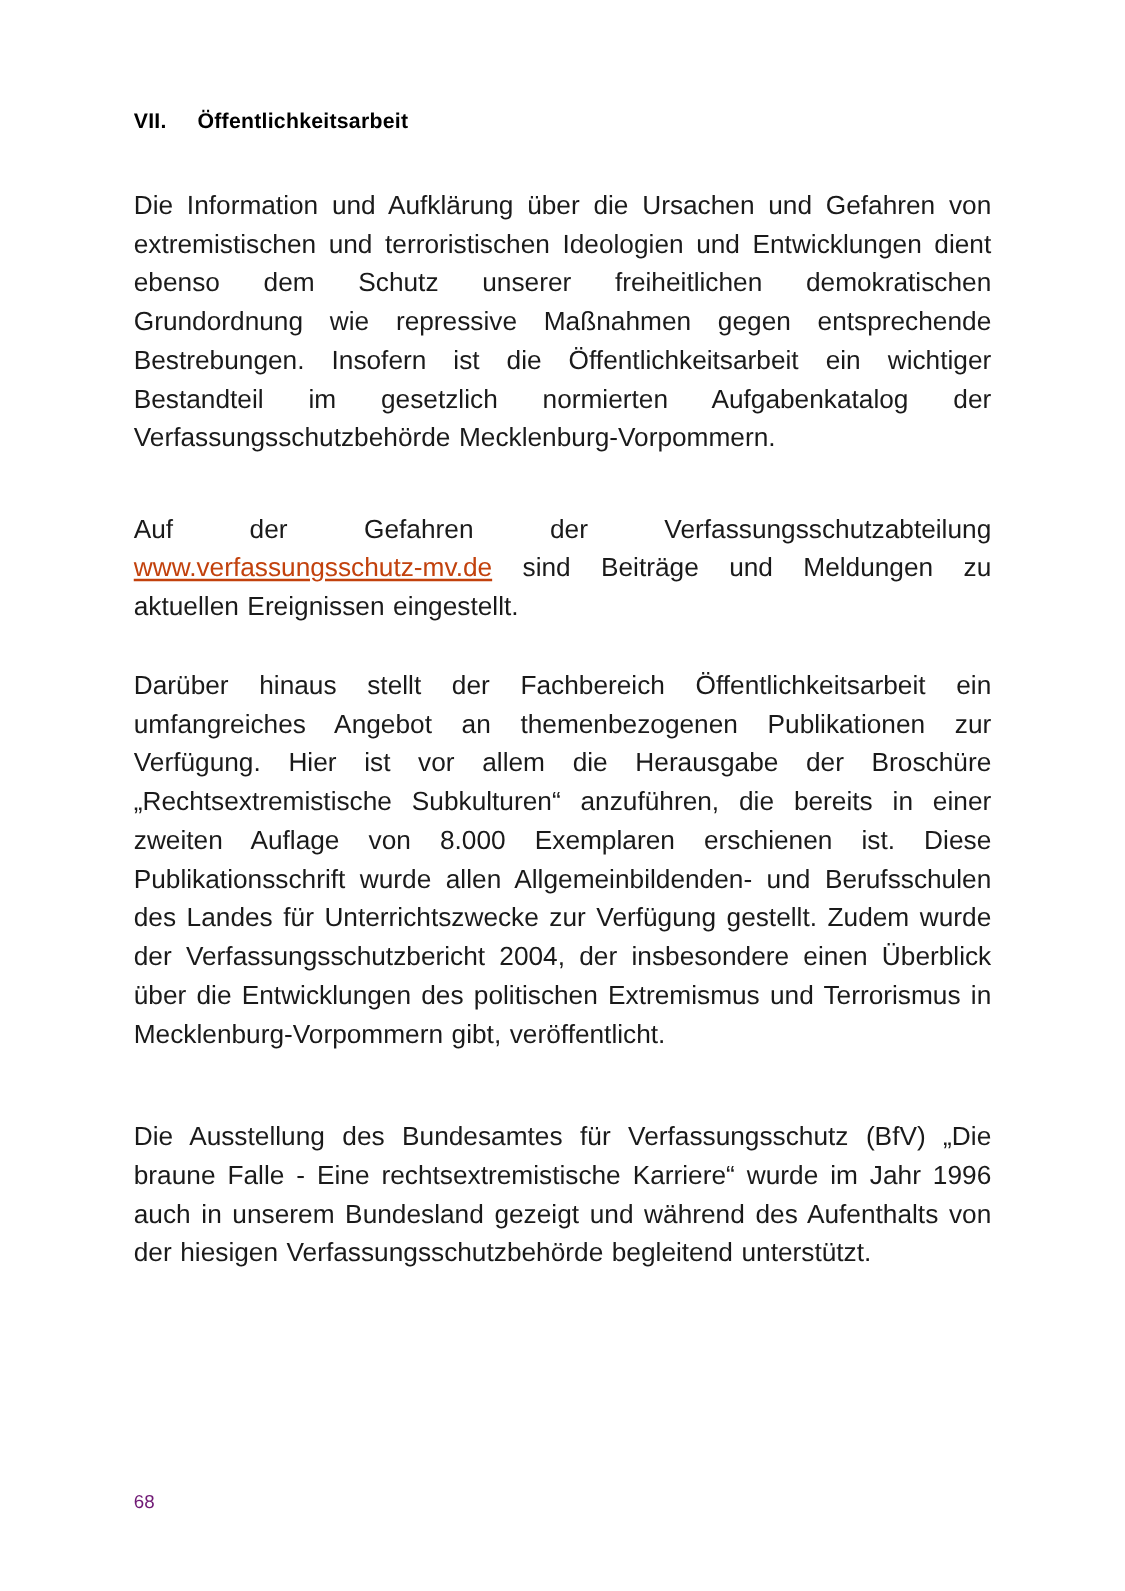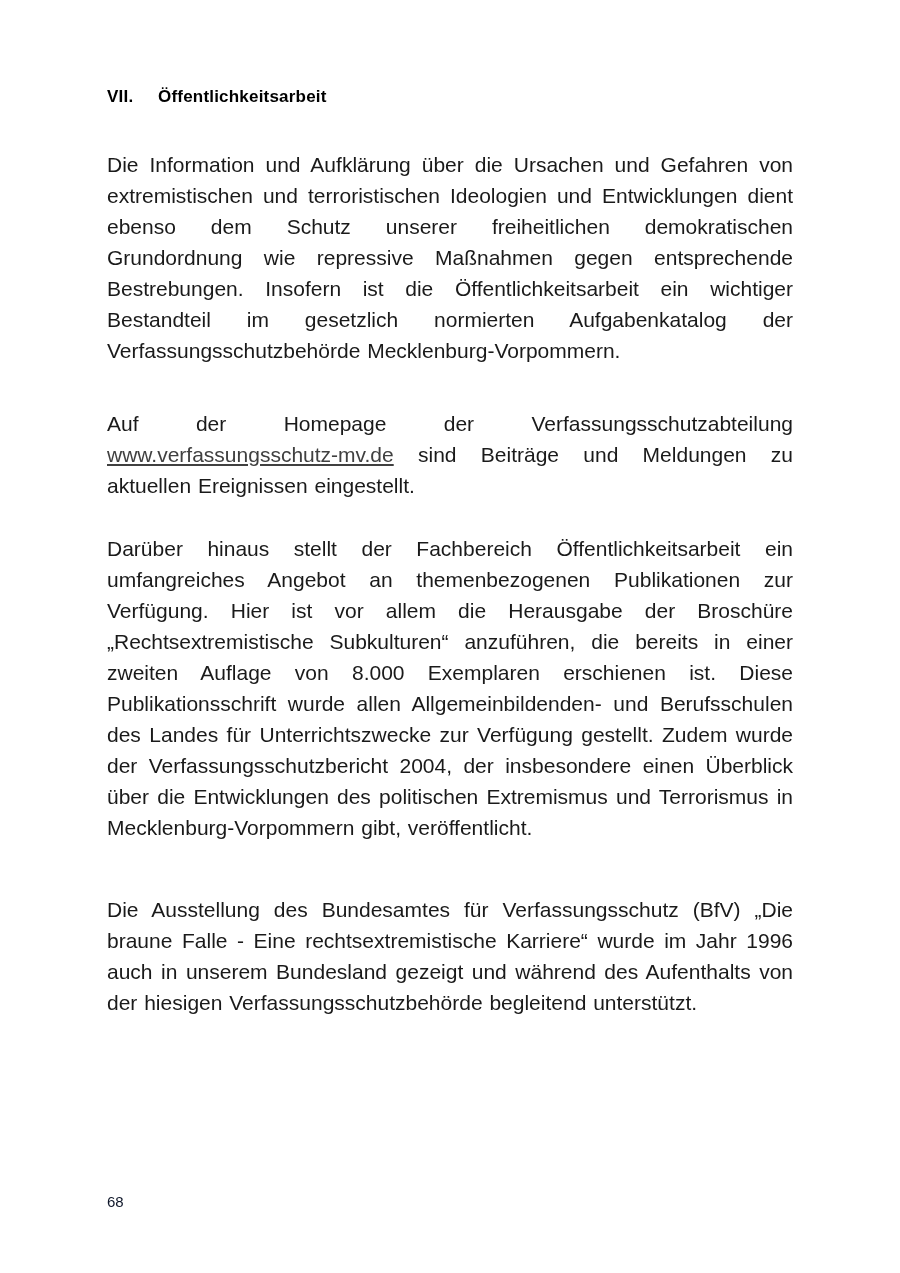--- a/index.html
+++ b/index.html
@@ -40,44 +40,44 @@
     text-align: justify;
     text-align-last: left;
     margin: 0;
     word-spacing: 1px;
   }
   p.p2 { margin-top: 32px; }
   p.p3 { margin-top: 42px; }
   p.p4 { margin-top: 32px; }
   p.p5 { margin-top: 51px; }
   a.homepage-link {
-    color: #404040;
+    color: #c2410c;
   }
   .pagenum {
     position: absolute;
     left: 107px;
     top: 1192px;
     font-size: 15px;
     line-height: 20px;
-    color: #0f172a;
+    color: #701a75;
   }
 </style>
 </head>
 <body>
 
 <div class="page">
 
   <h1 class="section-heading">
     <span class="section-number">VII.</span><span>Öffentlichkeitsarbeit</span>
   </h1>
 
   <p class="body-par p1">Die Information und Aufklärung über die Ursachen und Gefahren von extremistischen und terroristischen Ideologien und Entwicklungen dient ebenso dem Schutz unserer freiheitlichen demokratischen Grundordnung wie repressive Maßnahmen gegen entsprechende Bestrebungen. Insofern ist die Öffentlichkeitsarbeit ein wichtiger Bestandteil im gesetzlich normierten Aufgabenkatalog der Verfassungsschutzbehörde Mecklenburg-Vorpommern.</p>
 
 
-  <p class="body-par p3"><span>Auf der Homepage der Verfassungsschutzabteilung </span><a class="homepage-link" href="www.verfassungsschutz-mv.de">www.verfassungsschutz-mv.de</a><span> sind Beiträge und Meldungen zu aktuellen Ereignissen eingestellt.</span></p>
+  <p class="body-par p3"><span>Auf der Gefahren der Verfassungsschutzabteilung </span><a class="homepage-link" href="www.verfassungsschutz-mv.de">www.verfassungsschutz-mv.de</a><span> sind Beiträge und Meldungen zu aktuellen Ereignissen eingestellt.</span></p>
 
   <p class="body-par p4">Darüber hinaus stellt der Fachbereich Öffentlichkeitsarbeit ein umfangreiches Angebot an themenbezogenen Publikationen zur Verfügung. Hier ist vor allem die Herausgabe der Broschüre „Rechtsextremistische Subkulturen“ anzuführen, die bereits in einer zweiten Auflage von 8.000 Exemplaren erschienen ist. Diese Publikationsschrift wurde allen Allgemeinbildenden- und Berufsschulen des Landes für Unterrichtszwecke zur Verfügung gestellt. Zudem wurde der Verfassungsschutzbericht 2004, der insbesondere einen Überblick über die Entwicklungen des politischen Extremismus und Terrorismus in Mecklenburg-Vorpommern gibt, veröffentlicht.</p>
 
   <p class="body-par p5">Die Ausstellung des Bundesamtes für Verfassungsschutz (BfV) „Die braune Falle - Eine rechtsextremistische Karriere“ wurde im Jahr 1996 auch in unserem Bundesland gezeigt und während des Aufenthalts von der hiesigen Verfassungsschutzbehörde begleitend unterstützt.</p>
 
   <div class="pagenum">68</div>
 
 </div>
 
 </body></html>

